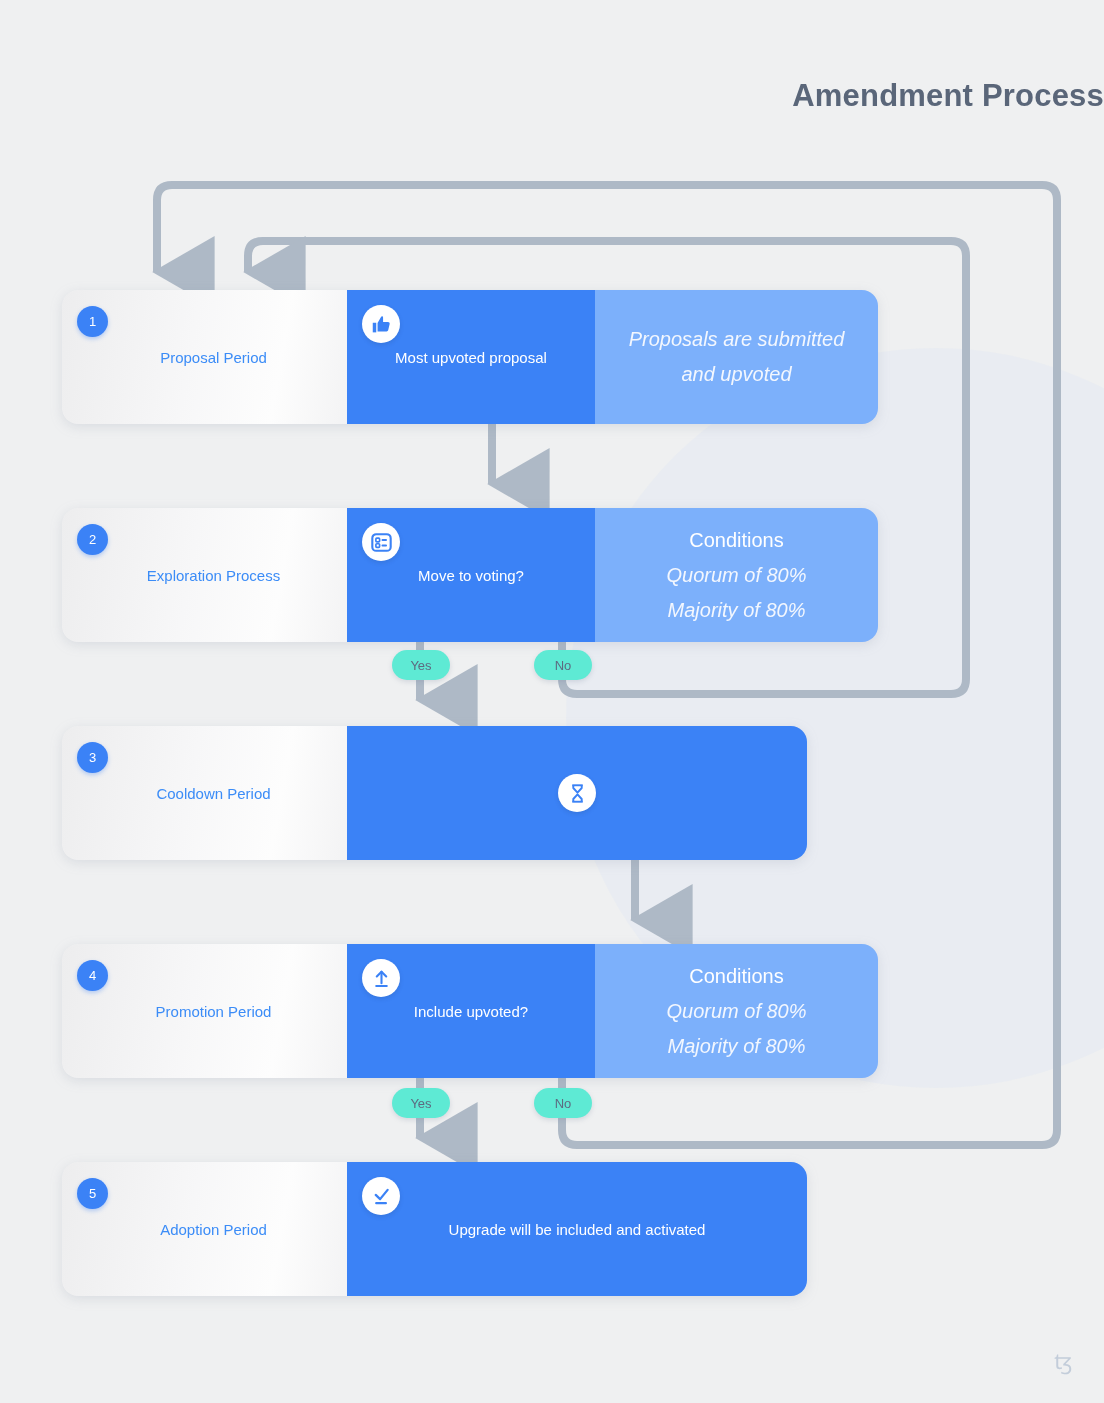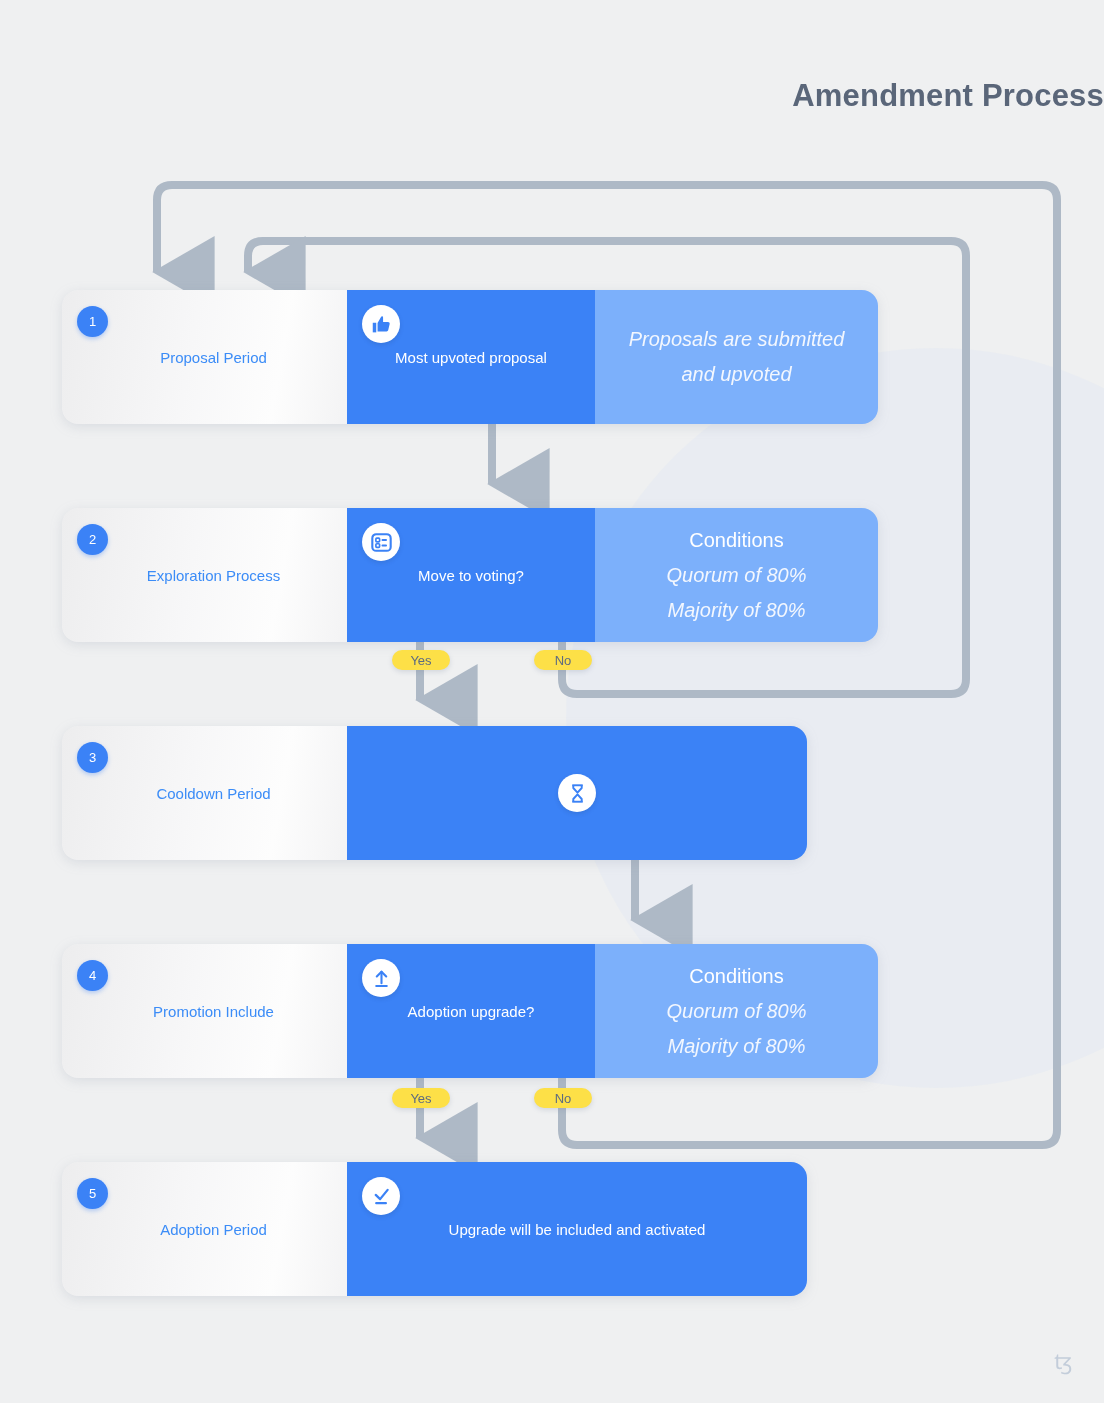--- a/index.html
+++ b/index.html
@@ -132,25 +132,25 @@
   .icon-chip.center {
     left: 50%;
     top: 50%;
     transform: translate(-50%, -50%);
   }
   .icon-chip svg { display: block; }
 
   
   .pill {
     position: absolute;
-    height: 20px;
+    height: 30px;
     min-width: 58px;
     padding: 0 14px;
     border-radius: 15px;
-    background: #fde047;
+    background: #5eead4;
     color: #5d6b80;
     font-size: 13px;
     display: flex;
     align-items: center;
     justify-content: center;
     box-shadow: 0 2px 5px rgba(110,125,150,.22);
   }
 
   
   #watermark {
@@ -258,31 +258,31 @@
           <path d="M7.2,21.4 v-3.1 L12,13 l4.8,5.3 v3.1"></path>
         </svg>
       </div>
       <div class="txt"></div>
     </div>
   </div>
 
   <div class="row" style="top:944px;">
     <div class="cell cell-label">
       <div class="badge">4</div>
-      <div class="lbl">Promotion Include</div>
+      <div class="lbl">Promotion Period</div>
     </div>
     <div class="cell cell-main">
       <div class="icon-chip">
         <svg width="21" height="21" viewBox="0 0 24 24" fill="none" stroke="#3b82f6" stroke-width="2.4" stroke-linecap="round" stroke-linejoin="round">
           <path d="M12,17.4 V4.4"></path>
           <path d="M6.6,9.6 L12,4.2 L17.4,9.6"></path>
           <path d="M6,20.6 H18"></path>
         </svg>
       </div>
-      <div class="txt">Adoption upgrade?</div>
+      <div class="txt">Include upvoted?</div>
     </div>
     <div class="cell cell-side">
       <div class="cond-title">Conditions</div>
       <div class="it">Quorum of 80%</div>
       <div class="it">Majority of 80%</div>
     </div>
   </div>
 
   <div class="pill" style="left:392px; top:1088px;">Yes</div>
   <div class="pill" style="left:534px; top:1088px;">No</div>

